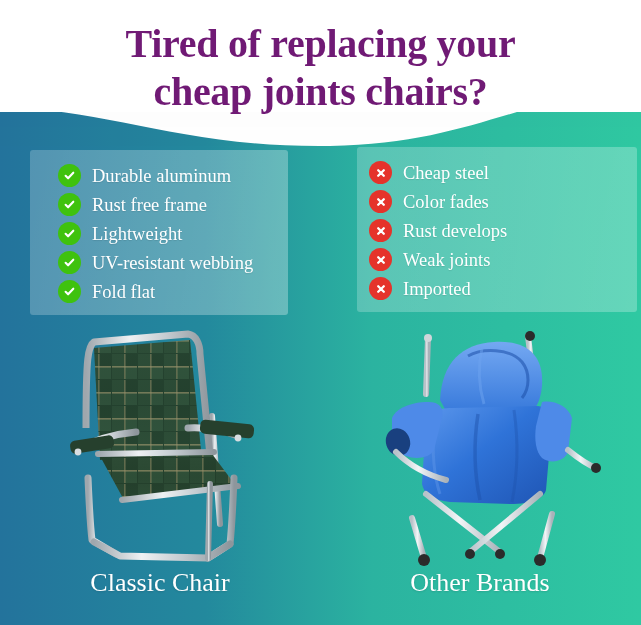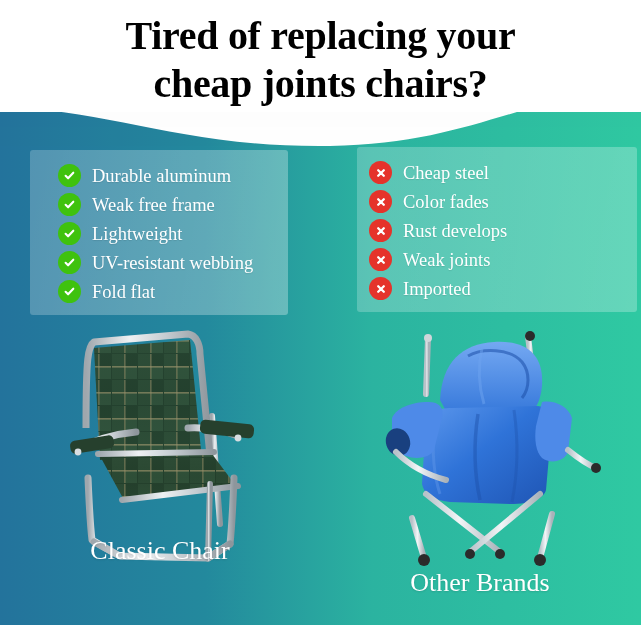--- a/index.html
+++ b/index.html
@@ -29,26 +29,26 @@
     display: flex;
     flex-direction: column;
     align-items: center;
     justify-content: flex-start;
     padding-top: 4px;
     box-sizing: border-box;
   }
   .headline {
     font-family: "Liberation Serif", serif;
     font-weight: bold;
-    color: #000000;
+    color: #701a75;
     font-size: 40px;
     line-height: 48px;
     text-align: center;
     letter-spacing: -0.3px;
-    margin: 8px;
+    margin: 16px;
     width: 600px;
   }
   .headline-line { display: block; }
 
   
   .wave-bg {
     position: absolute;
     top: 0; left: 0;
     width: 641px;
     height: 625px;
@@ -125,21 +125,21 @@
     position: absolute;
     z-index: 4;
     color: #ffffff;
     font-family: "Liberation Serif", serif;
     font-size: 26px;
     line-height: 30px;
     text-align: center;
     white-space: nowrap;
     text-shadow: 0 1px 2px rgba(0,0,0,0.13);
   }
-  .caption-left  { left: 0px;   top: 536px; width: 320px; }
+  .caption-left  { left: 0px;   top: 568px; width: 320px; }
   .caption-right { left: 330px; top: 568px; width: 300px; }
 </style>
 </head>
 <body>
 
 <div id="infographic">
 
   <svg class="wave-bg" viewBox="0 0 641 625" preserveAspectRatio="none">
     <defs>
       <linearGradient id="gradLeft" x1="0" y1="0" x2="1" y2="0">
@@ -187,21 +187,21 @@
             </svg>
         </span>
         <span class="feature-label">Durable aluminum</span>
       </li>
       <li class="feature-item">
         <span class="badge badge-ok">
           <svg width="13" height="13" viewBox="0 0 13 13">
               <path d="M2.6 6.8 L5.1 9.3 L10.3 3.7" stroke="#ffffff" stroke-width="2.1" fill="none" stroke-linecap="round" stroke-linejoin="round"></path>
             </svg>
         </span>
-        <span class="feature-label">Weak free frame</span>
+        <span class="feature-label">Rust free frame</span>
       </li>
       <li class="feature-item">
         <span class="badge badge-ok">
           <svg width="13" height="13" viewBox="0 0 13 13">
               <path d="M2.6 6.8 L5.1 9.3 L10.3 3.7" stroke="#ffffff" stroke-width="2.1" fill="none" stroke-linecap="round" stroke-linejoin="round"></path>
             </svg>
         </span>
         <span class="feature-label">Lightweight</span>
       </li>
       <li class="feature-item">

